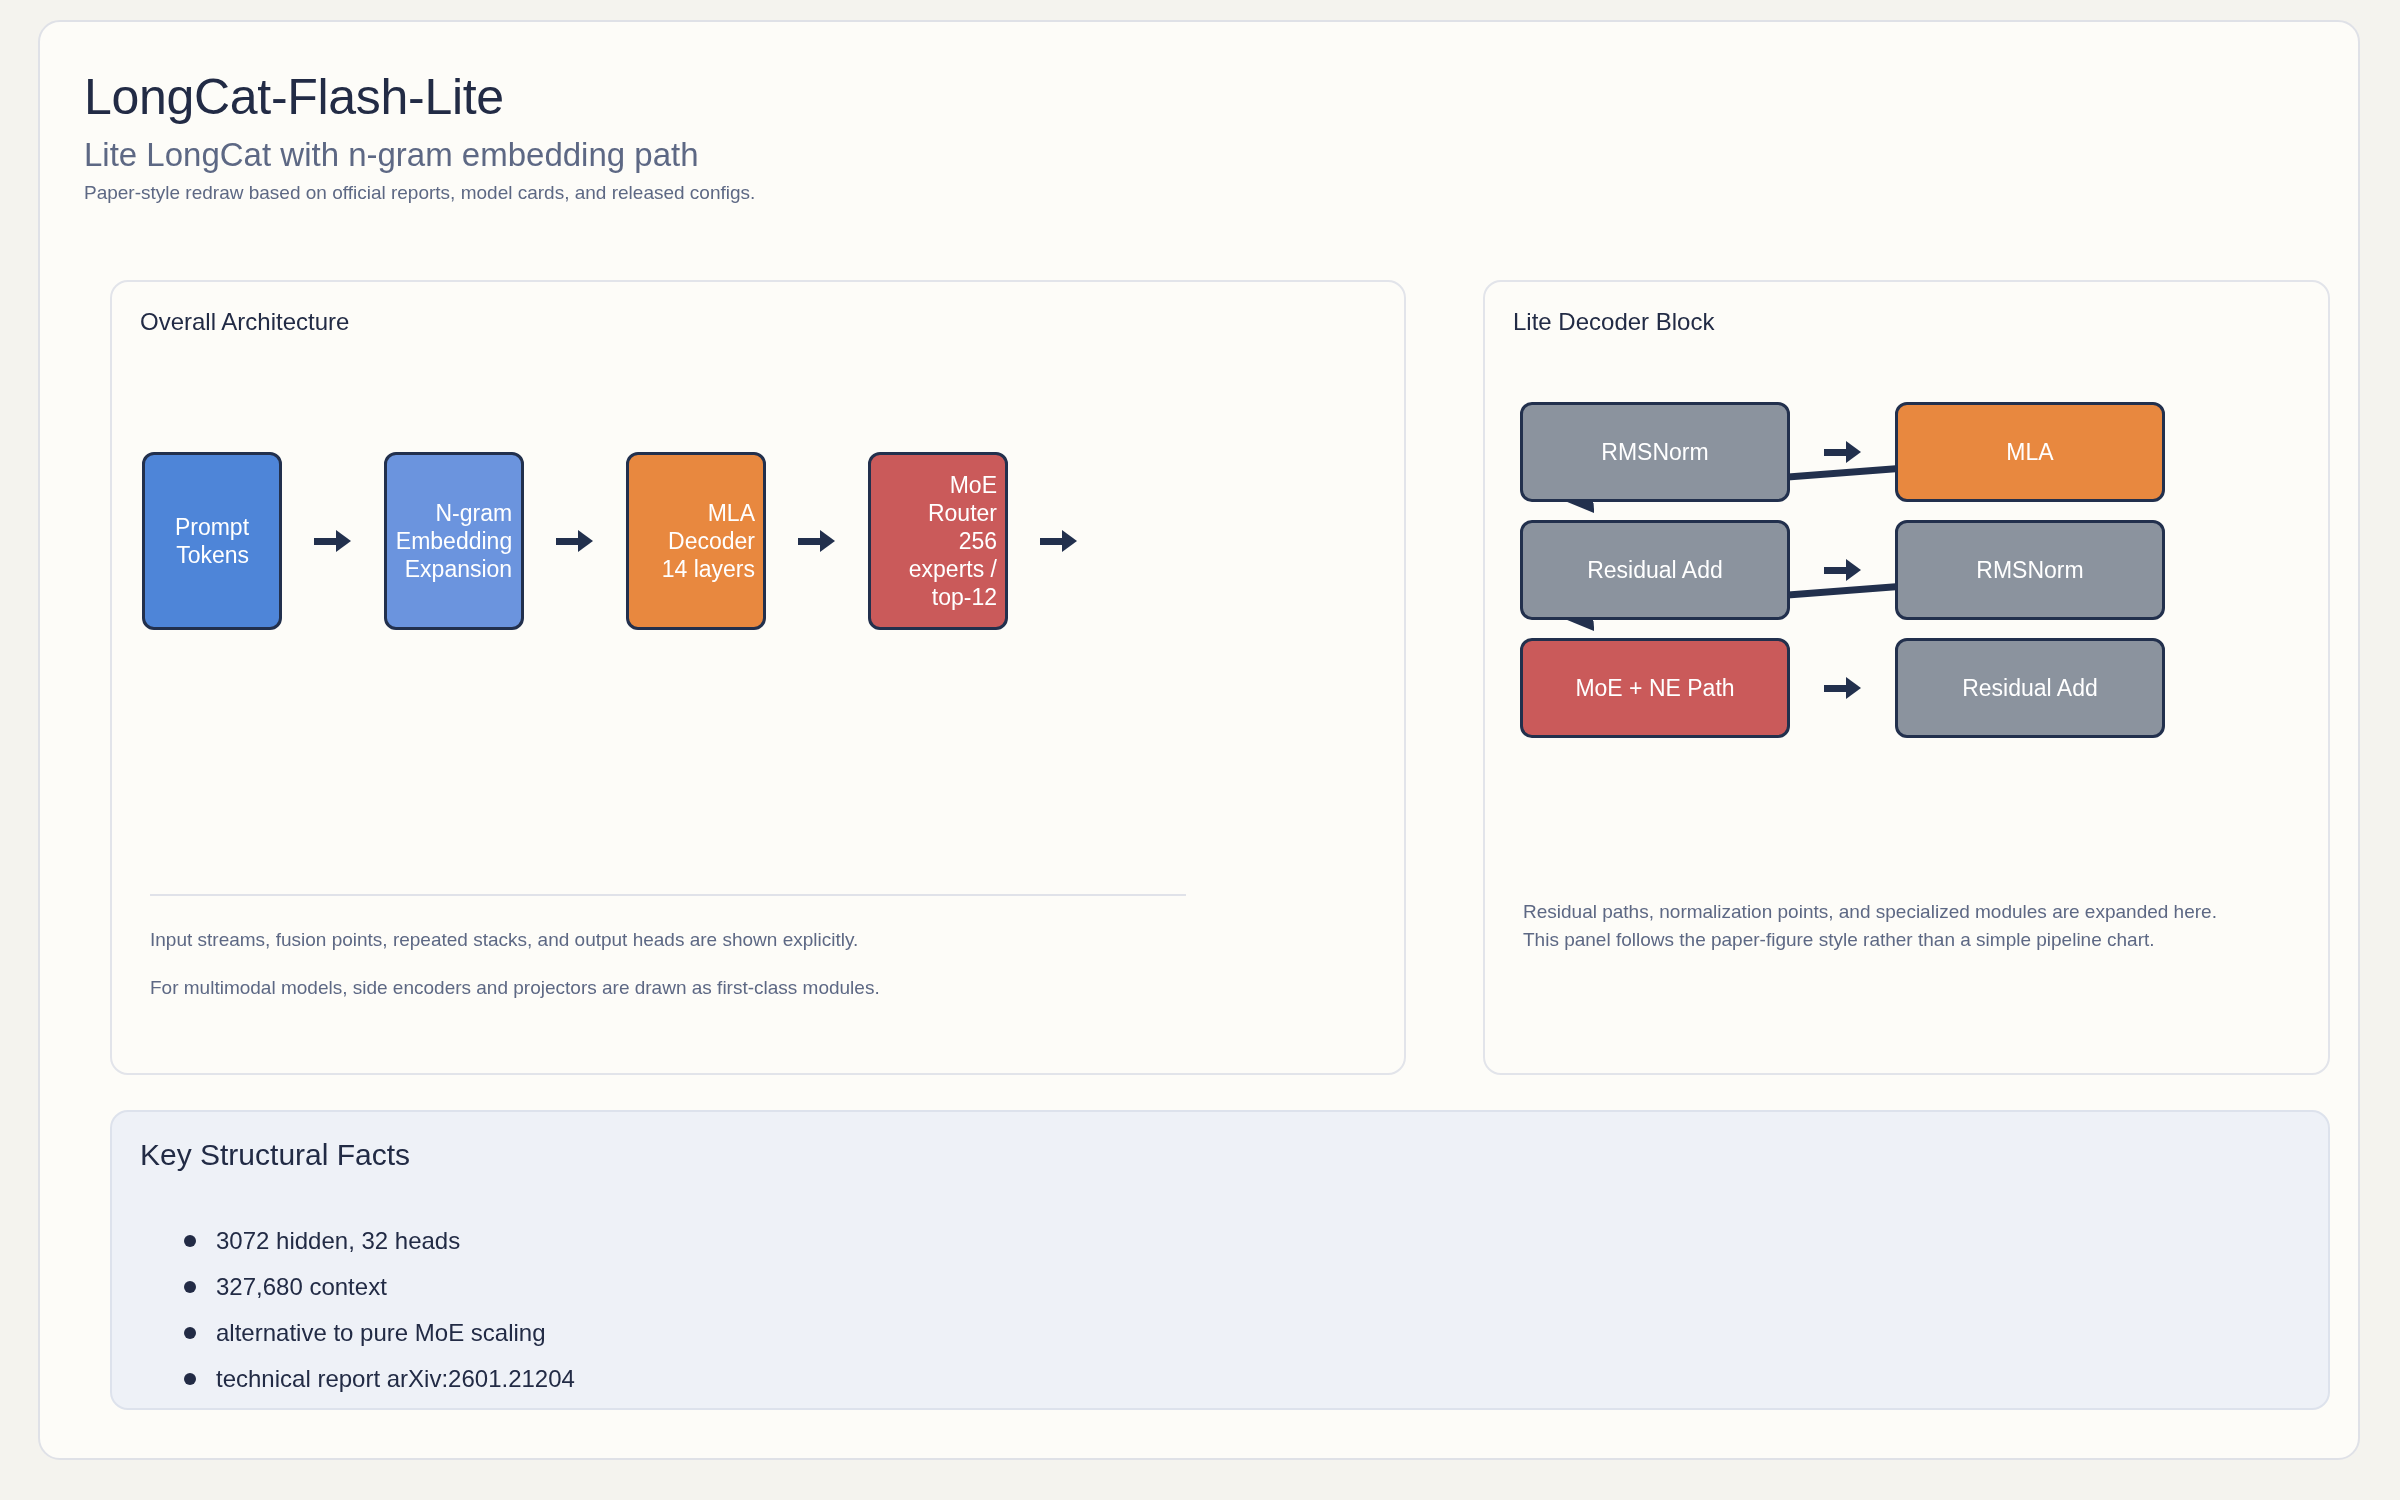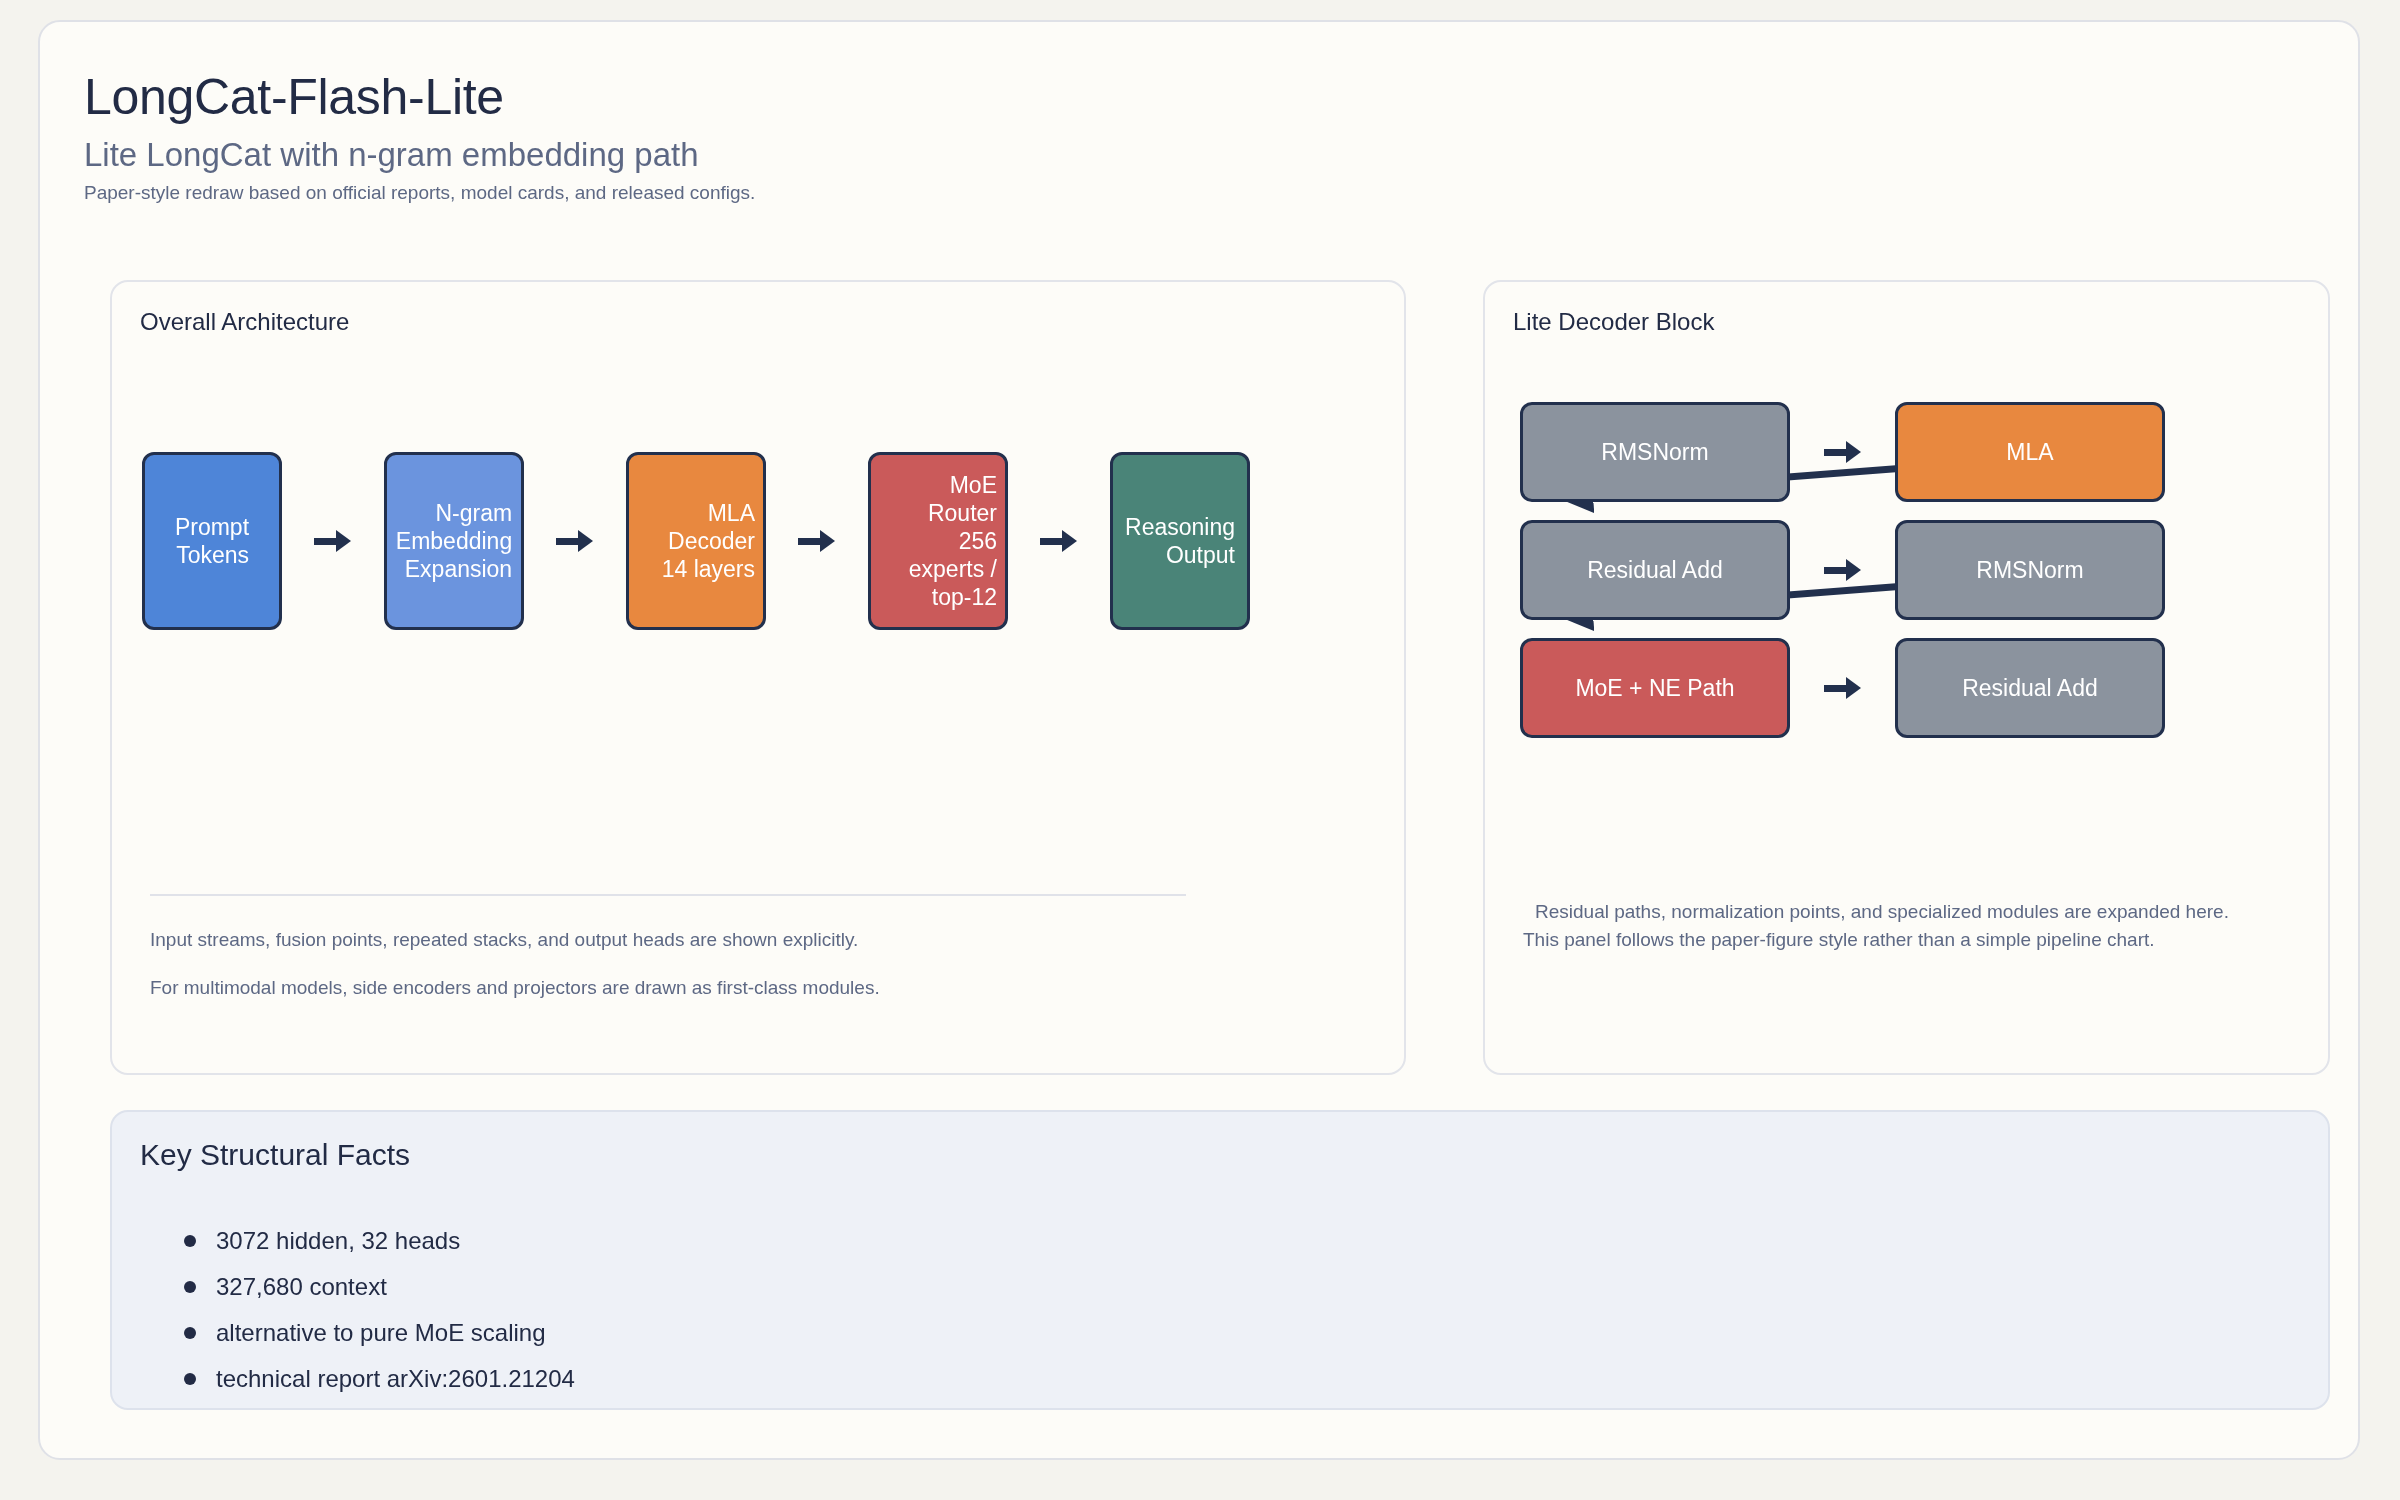--- a/index.html
+++ b/index.html
@@ -220,22 +220,20 @@
       <div class="node" id="pipe-0" style="left: 30px; top: 170px; width: 140px; height: 178px; background: rgb(78, 133, 216);">Prompt
 Tokens</div>
       <div class="node" id="pipe-1" style="left: 272px; top: 170px; width: 140px; height: 178px; background: rgb(107, 148, 222);">N-gram
 Embedding
 Expansion</div>
       <div class="node" id="pipe-2" style="left: 514px; top: 170px; width: 140px; height: 178px; background: rgb(232, 136, 63);">MLA Decoder
 14 layers</div>
       <div class="node" id="pipe-3" style="left: 756px; top: 170px; width: 140px; height: 178px; background: rgb(202, 90, 90);">MoE Router
 256 experts /
 top-12</div>
-      <div class="node" id="pipe-4" style="left: 998px; top: 170px; width: 140px; height: 178px; background: rgb(74, 132, 120);">Reasoning
-Output</div>
 
       <div class="arrow-h" id="parr-0" style="left: 202px; top: 248px;">
           <div class="shaft"></div>
           <div class="head"></div>
         </div>
       <div class="arrow-h" id="parr-1" style="left: 444px; top: 248px;">
           <div class="shaft"></div>
           <div class="head"></div>
         </div>
       <div class="arrow-h" id="parr-2" style="left: 686px; top: 248px;">
@@ -287,21 +285,21 @@
       <div class="arrow-h" id="darr-1" style="left: 338.5px; top: 277px;">
           <div class="shaft"></div>
           <div class="head"></div>
         </div>
       <div class="arrow-h" id="darr-2" style="left: 338.5px; top: 395px;">
           <div class="shaft"></div>
           <div class="head"></div>
         </div>
     </div>
 
-    <div class="foot-line" style="left:38px; top:620px;margin-left:12px;">Residual paths, normalization points, and specialized modules are expanded here.</div>
+    <div class="foot-line" style="left:38px; top:620px;">Residual paths, normalization points, and specialized modules are expanded here.</div>
     <div class="foot-line" style="left:38px; top:648px;">This panel follows the paper-figure style rather than a simple pipeline chart.</div>
   </div>
 
   <div id="panel-facts">
     <div id="facts-title">Key Structural Facts</div>
     <ul id="facts-list">
       <li>
         <span class="bullet"></span>
         <span>3072 hidden, 32 heads</span>
       </li>

